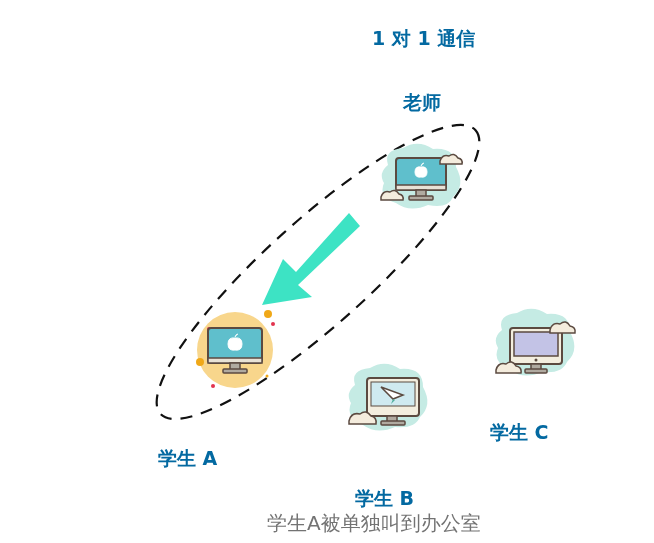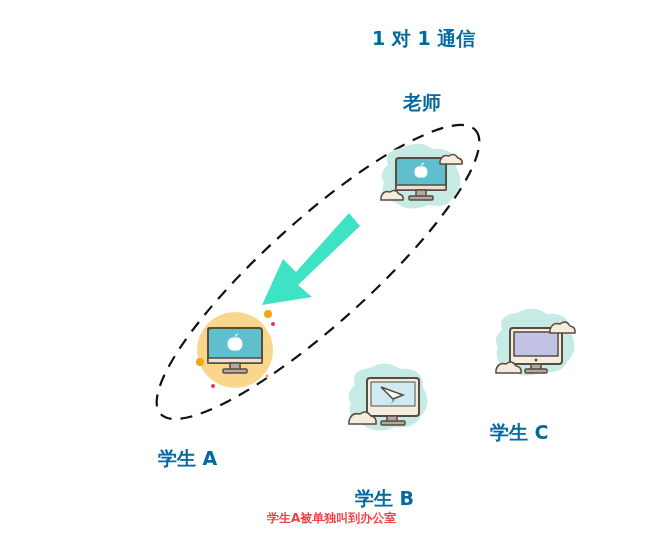--- a/index.html
+++ b/index.html
@@ -1,18 +1,18 @@
 <!DOCTYPE html>
 <html><head>
 <meta charset="utf-8">
 <style>
   html,body{margin:0;padding:0;background:#ffffff;}
   body{width:654px;height:543px;position:relative;overflow:hidden;font-family:"DejaVu Sans","Liberation Sans",sans-serif;}
   .label{position:absolute;font-weight:bold;color:#0369a1;font-size:19px;white-space:nowrap;}
-  .caption{position:absolute;font-weight:bold;color:#ef4444;font-size:12px;white-space:nowrap;}
+  .caption{position:absolute;font-weight:normal;color:#737373;font-size:20px;white-space:nowrap;}
   svg.canvas{position:absolute;left:0;top:0;}
 </style>
 </head>
 <body>
 
 <div class="label" style="left:372px;top:26px;">1 对 1 通信</div>
 <div class="label" style="left:403px;top:90px;">老师</div>
 <div class="label" style="left:158px;top:428px;margin-top:18px;">学生 A</div>
 <div class="label" style="left:355px;top:486px;">学生 B</div>
 <div class="label" style="left:490px;top:404px;margin-top:16px;">学生 C</div>

